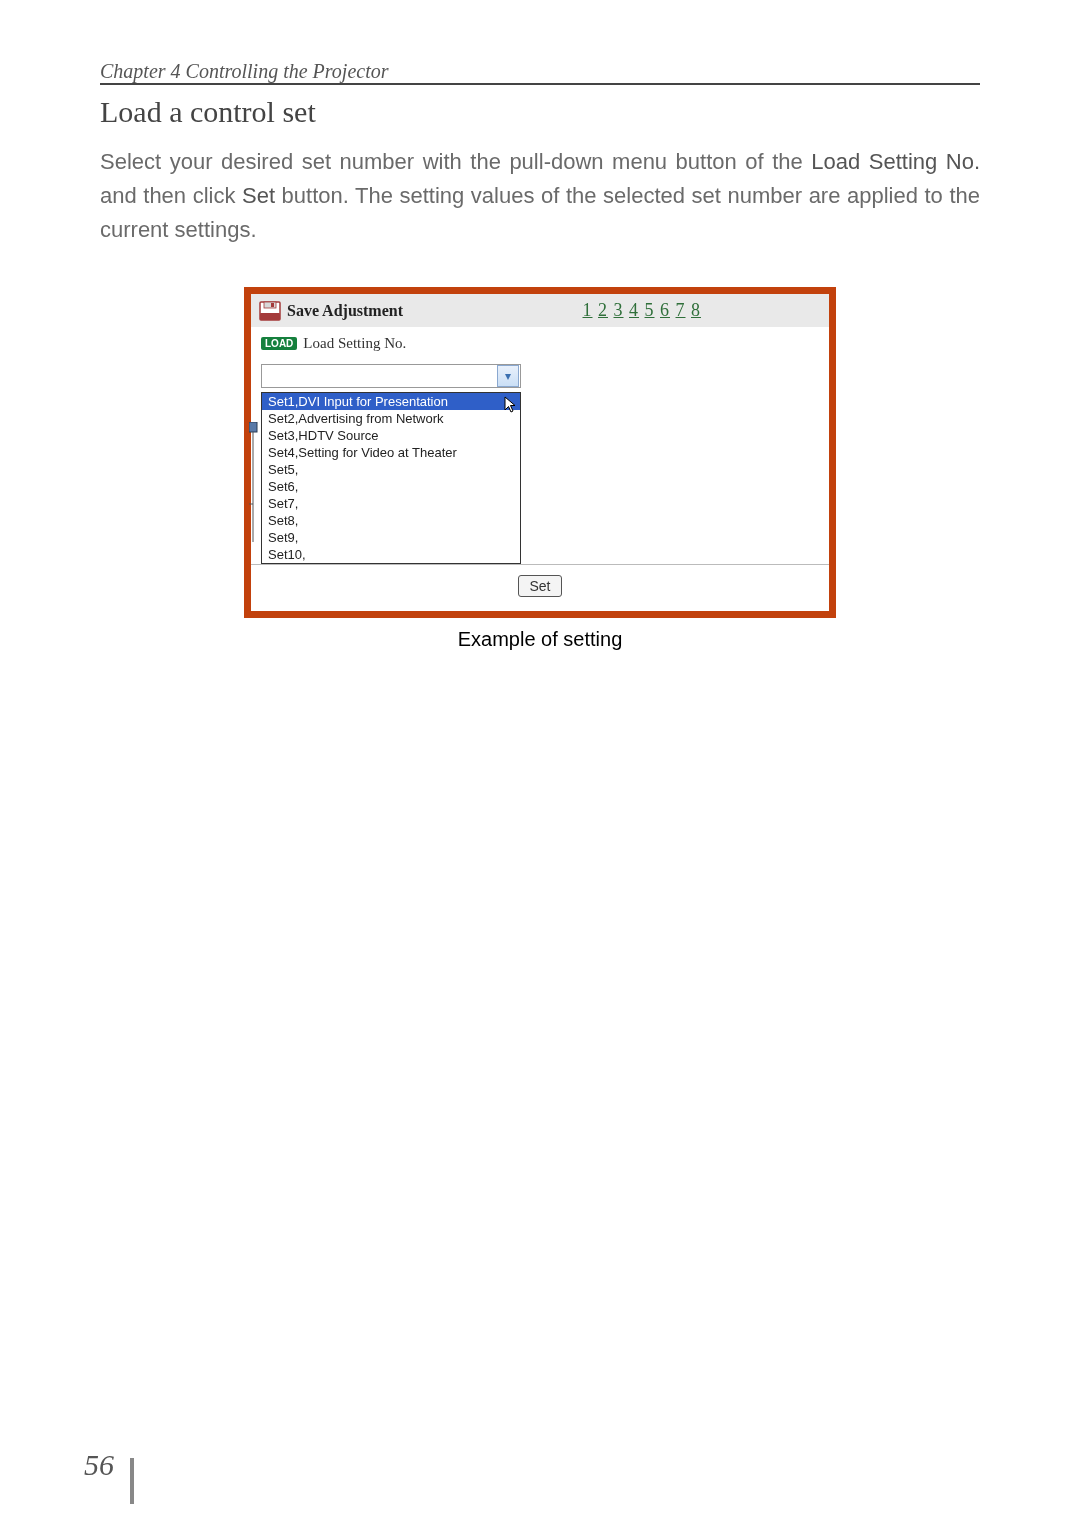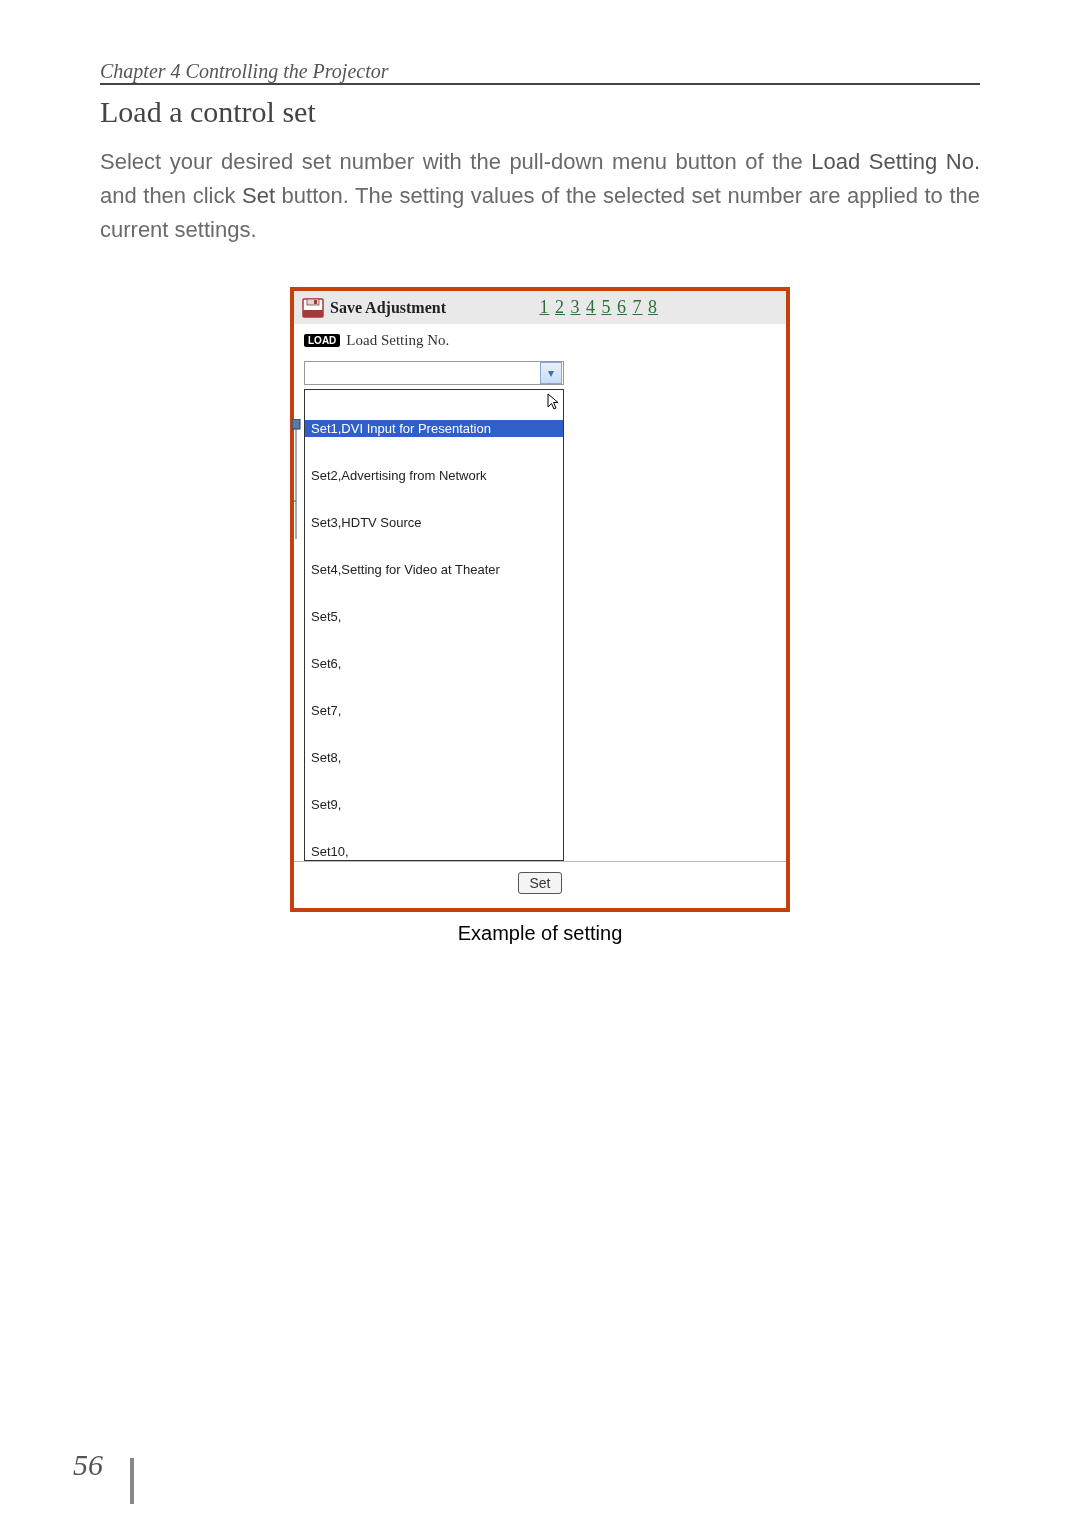--- a/index.html
+++ b/index.html
@@ -38,22 +38,22 @@
     margin-bottom: 40px;
     margin-top: 16px;
   }
   .body-text .kw { color: #555; }
   .figure-wrap {
     display: flex;
     flex-direction: column;
     align-items: center;
   }
   .figure {
-    width: 500px;
-    border: 4px solid #c2410c;
+    width: 592px;
+    border: 7px solid #c2410c;
     background: #fff;
   }
   .fig-header {
     background: #e9e9e9;
     display: flex;
     align-items: center;
     padding: 6px 8px;
     gap: 6px;
     font-family: "Times New Roman", Times, serif;
   }
@@ -77,21 +77,21 @@
   }
   .page-links span { text-decoration: underline; cursor: pointer; }
   .fig-sub {
     padding: 8px 10px 4px 10px;
     display: flex;
     align-items: center;
     gap: 6px;
   }
   .load-badge {
     display: inline-block;
-    background: #000000;
+    background: #15803d;
     color: #fff;
     font-size: 10px;
     font-weight: bold;
     padding: 1px 4px;
     border-radius: 2px;
     font-family: Arial, sans-serif;
   }
   .fig-sub-text {
     font-family: "Times New Roman", Times, serif;
     font-size: 15px;
@@ -134,21 +134,20 @@
     border: 1px solid #333;
     background: #fff;
     font-family: Arial, sans-serif;
     font-size: 13px;
     color: #222;
     position: relative;
   }
   .dropdown-list .item {
     padding: 1px 6px;
     white-space: nowrap;
-    margin-top: 30px;
   }
   .dropdown-list .item.selected {
     background: #2f5fc8;
     color: #fff;
   }
   .cursor-icon {
     position: absolute;
     left: 242px;
     top: 3px;
     width: 16px; height: 18px;
@@ -170,21 +169,21 @@
     background: #f4f4f4;
     color: #333;
   }
   .caption {
     margin-top: 10px;
     font-size: 20px;
     color: #000000;
   }
   .page-num {
     position: absolute;
-    left: 73px;
+    left: 84px;
     top: 1448px;
     font-family: "Palatino Linotype", Palatino, "Times New Roman", serif;
     font-style: italic;
     font-size: 30px;
     color: #555;
   }
   .foot-rule {
     position: absolute;
     left: 130px;
     top: 1458px;

